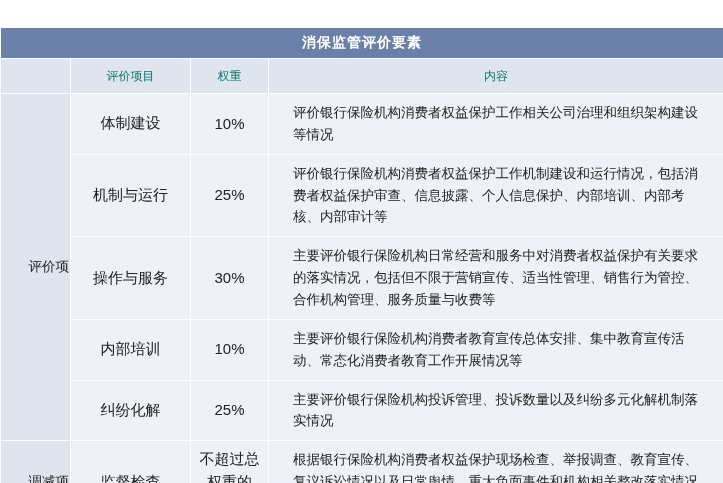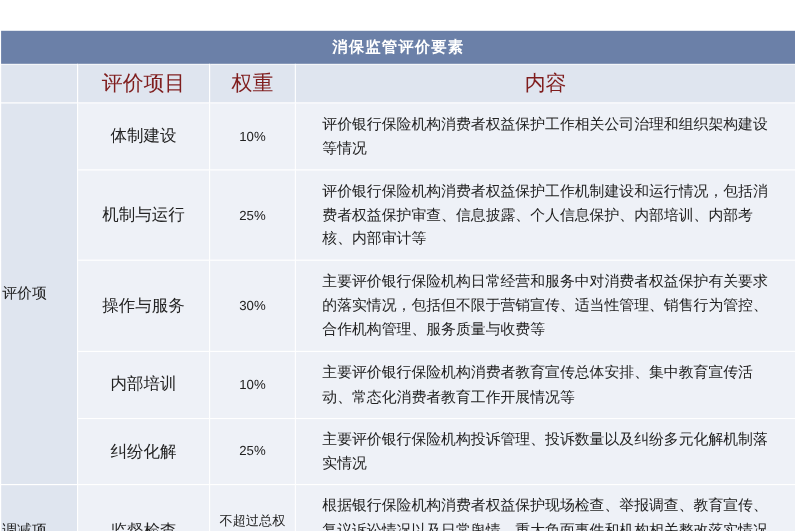--- a/index.html
+++ b/index.html
@@ -28,50 +28,50 @@
     color: #ffffff;
     text-align: center;
     font-size: 14px;
     font-weight: bold;
     height: 28px;
     letter-spacing: 1px;
     border: none;
   }
   .head-row td {
     background: #dfe5ef;
-    color: #7f1d1d;
+    color: #0f766e;
     text-align: center;
-    font-size: 19px;
+    font-size: 12px;
     height: 32px;
     border-top: 1px solid #ffffff;
     border-bottom: 1px solid #ffffff;
     border-left: 1px solid #ffffff;
     border-right: 1px solid #ffffff;
   }
   td.cat {
     background: #dfe5ef;
-    text-align: left;
+    text-align: right;
     vertical-align: middle;
     font-size: 13.5px;
     color: #222222;
     border: 1px solid #ffffff;
   }
   td.item {
     background: #eef1f7;
     text-align: center;
     vertical-align: middle;
     font-size: 15px;
     color: #222222;
     border: 1px solid #ffffff;
   }
   td.weight {
     background: #eef1f7;
     text-align: center;
     vertical-align: middle;
-    font-size: 12px;
+    font-size: 15px;
     color: #222222;
     border: 1px solid #ffffff;
     padding: 0 4px;
     line-height: 1.5;
   }
   td.content {
     background: #eef1f7;
     text-align: left;
     vertical-align: middle;
     font-size: 13.5px;

